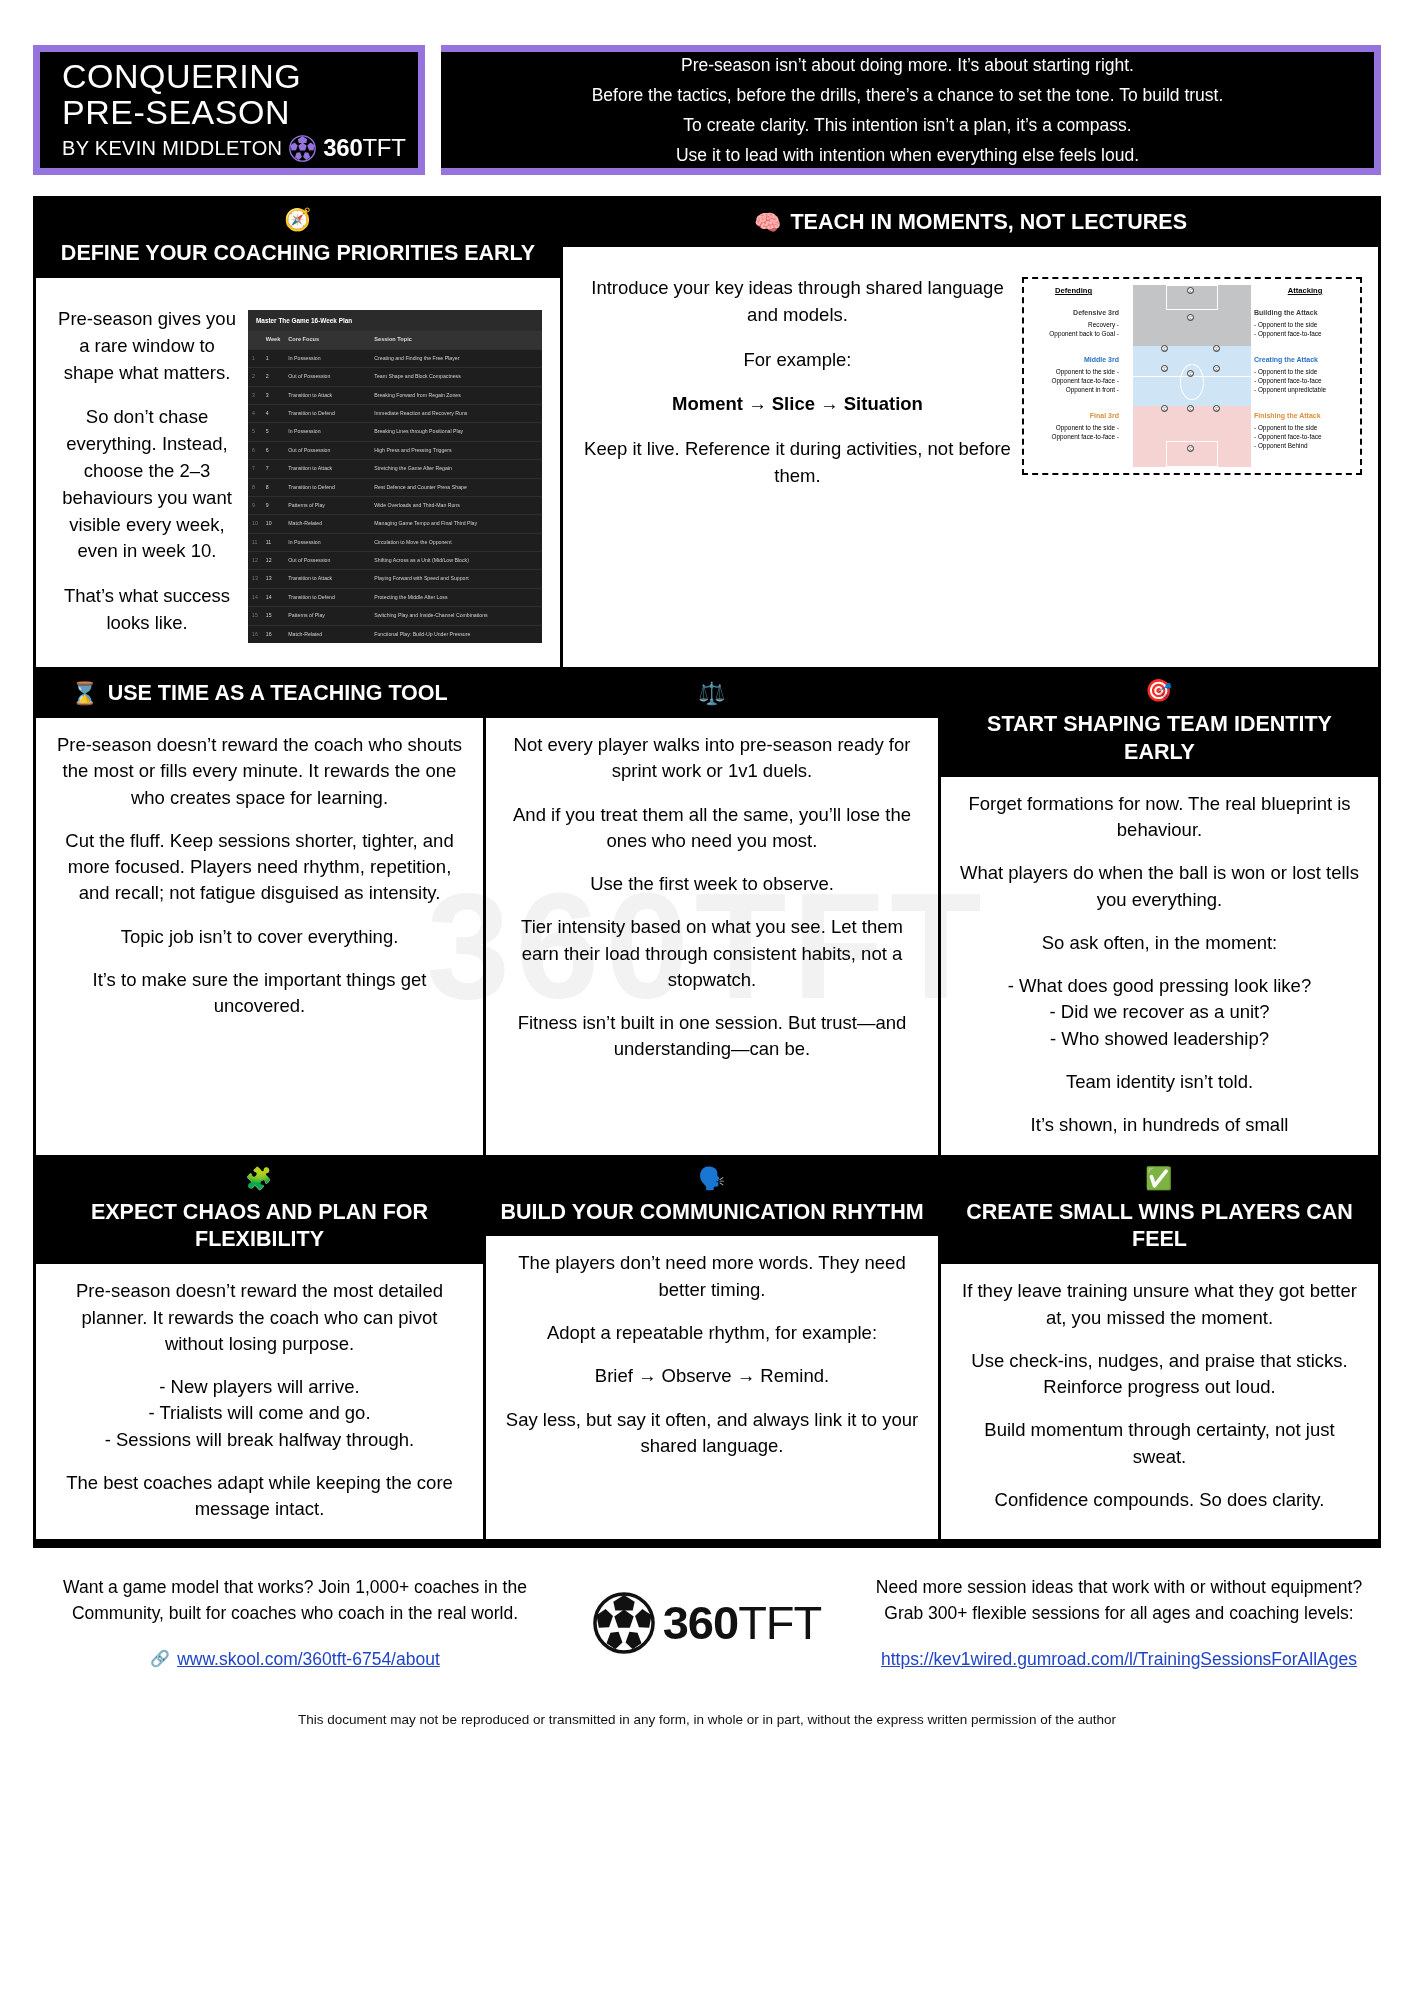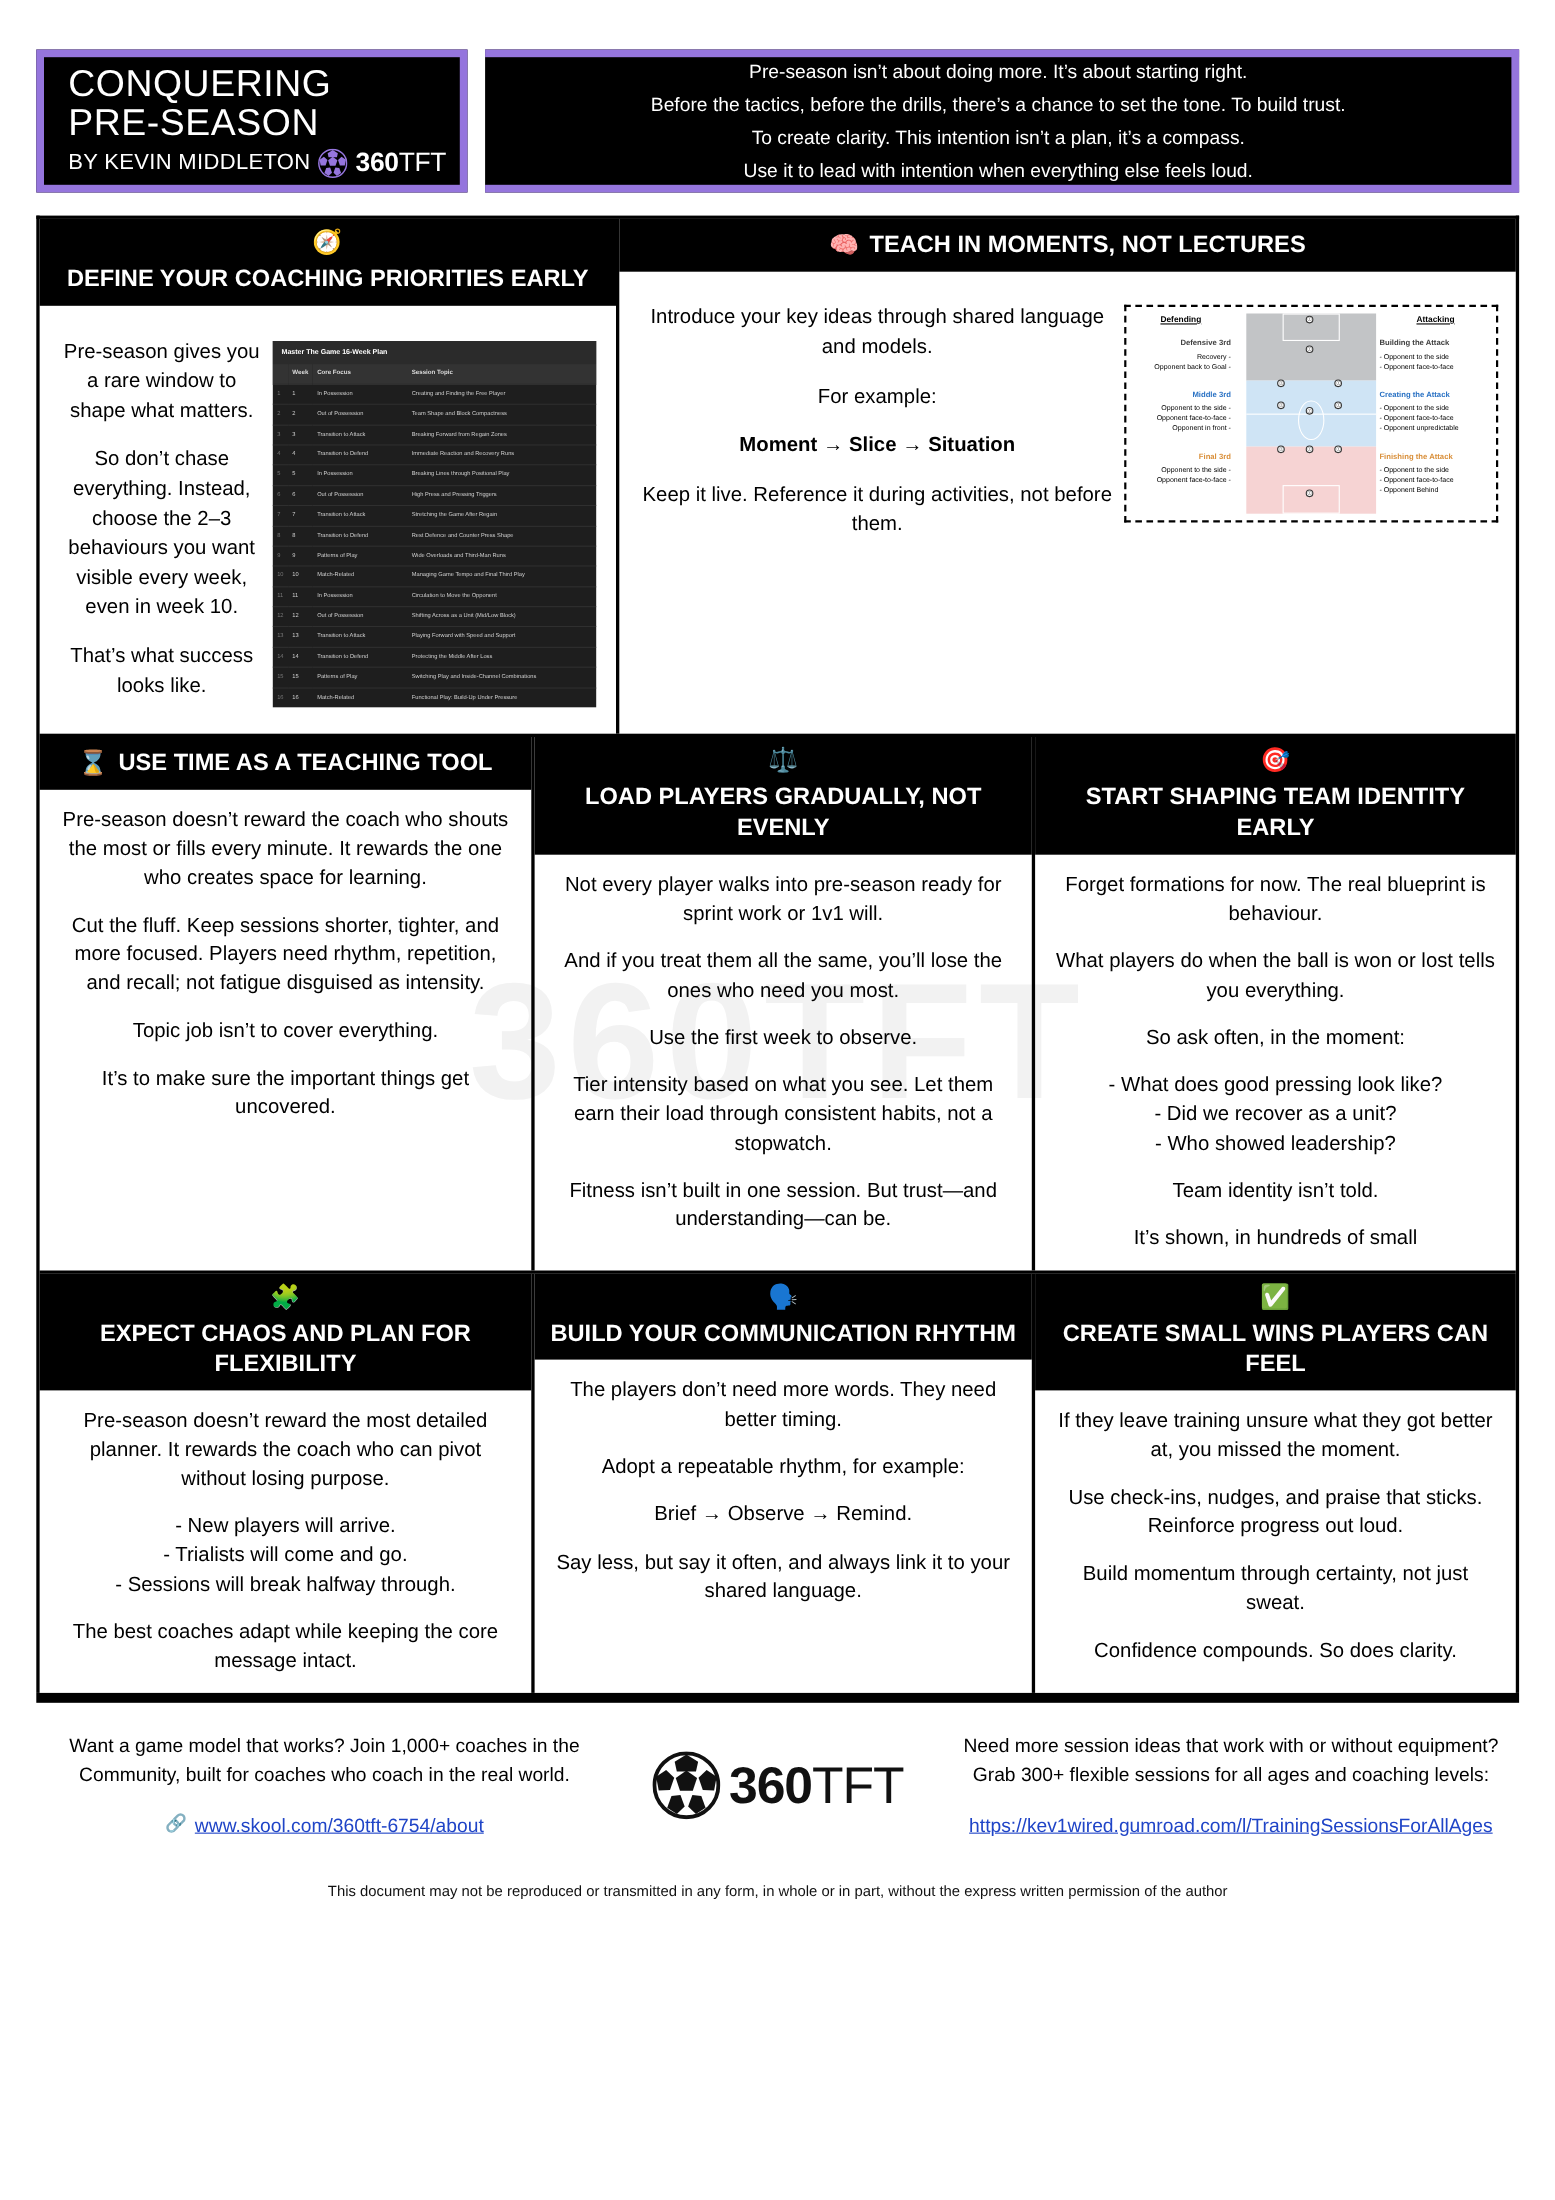--- a/index.html
+++ b/index.html
@@ -459,24 +459,23 @@
           <p>Pre-season doesn’t reward the coach who shouts the most or fills every minute. It rewards the one who creates space for learning.</p>
           <p>Cut the fluff. Keep sessions shorter, tighter, and more focused. Players need rhythm, repetition, and recall; not fatigue disguised as intensity.</p>
           <p>Topic job isn’t to cover everything.</p>
           <p>It’s to make sure the important things get uncovered.</p>
         </div>
       </div>
 
       <div class="cell" style="width:455px">
         <div class="cell-head">
           <span class="emo">⚖️</span>
-          <span>LOAD PLAYERS GRADUALLY, NOT EVENLY</span>
         </div>
         <div class="cell-body">
-          <p>Not every player walks into pre-season ready for sprint work or 1v1 will.</p>
+          <p>Not every player walks into pre-season ready for sprint work or 1v1 duels.</p>
           <p>And if you treat them all the same, you’ll lose the ones who need you most.</p>
           <p>Use the first week to observe.</p>
           <p>Tier intensity based on what you see. Let them earn their load through consistent habits, not a stopwatch.</p>
           <p style="white-space:pre-line">Fitness isn’t built in one session. But trust—and understanding—can be.</p>
         </div>
       </div>
 
       <div class="cell" style="flex:1">
         <div class="cell-head">
           <span class="emo">🎯</span>

